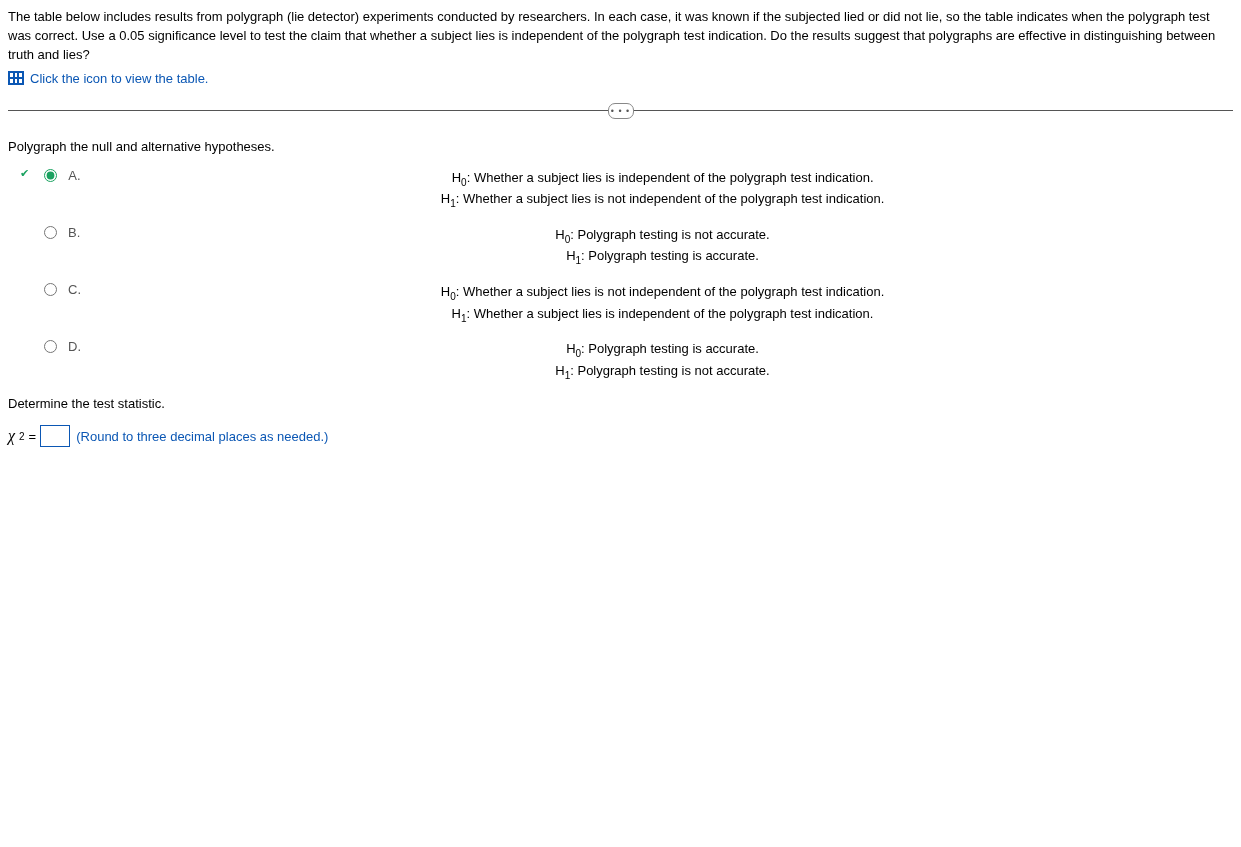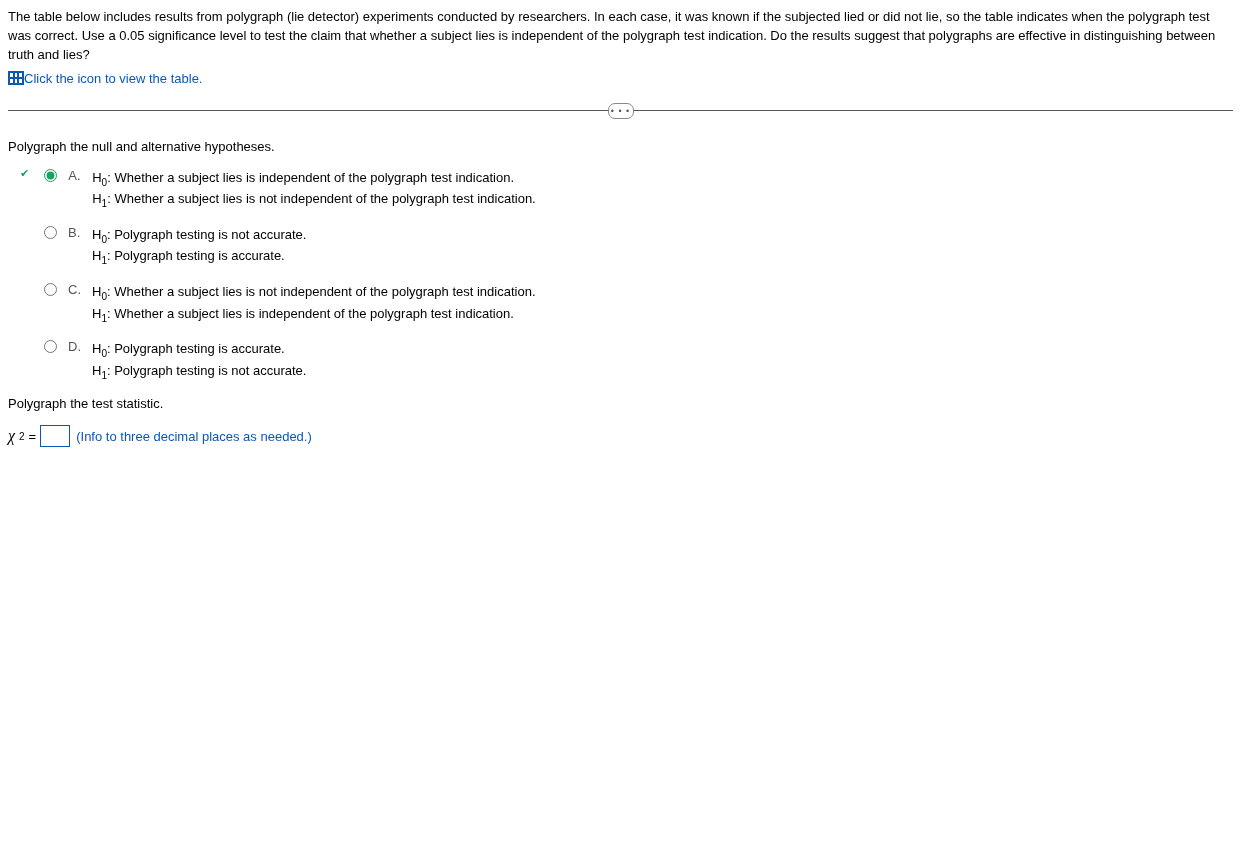--- a/index.html
+++ b/index.html
@@ -9,20 +9,21 @@
     margin: 0;
     padding: 8px;
     width: 1241px;
     box-sizing: border-box;
     position: relative;
   }
   .question-text { line-height: 1.45; }
   .table-link {
     display: flex;
     align-items: center;
+    gap: 6px;
     margin-top: 6px;
     color: #0b57b4;
     cursor: pointer;
   }
   .table-link .icon {
     width: 16px; height: 14px;
     border: 1.5px solid #0b57b4;
     display: inline-grid;
     grid-template-columns: 1fr 1fr 1fr;
     grid-template-rows: 1fr 1fr;
@@ -46,21 +47,21 @@
     line-height: 14px;
     text-align: center;
     letter-spacing: 1px;
     color: #555;
     cursor: pointer;
   }
   .instr { margin: 8px 0 14px 0; }
   .option { display: flex; align-items: flex-start; gap: 8px; margin: 10px 0 14px 14px; }
   .option input[type=radio] { margin-top: 1px; }
   .option .letter { color:#555; font-weight: normal; width: 16px; }
-  .option .body { flex: 1; line-height: 1.5; }
+  .option .body { flex: 1; line-height: 1.5; text-align: center; }
   .option.correct input[type=radio] { accent-color: #1aa260; }
   .check { color:#1aa260; font-size:11px; position:relative; left:-2px; top:-1px;}
   .sub { font-size: 10px; vertical-align: sub; }
   .chi-row { margin-top: 10px; display:flex; align-items:center; gap:4px; }
   .chi-row .chi { font-family: 'Times New Roman', serif; font-style: italic; font-size: 16px; }
   .chi-row .sup { font-size: 10px; vertical-align: super; }
   .chi-row input.val {
     width: 24px; height: 18px;
     border: 1px solid #0b57b4;
     text-align: center;
@@ -167,28 +168,28 @@
 <div class="option">
   <span style="width:9px"></span>
   <input type="radio" name="hyp" style="">
   <span class="letter">D.</span>
   <span class="body">
     <span>H</span><span class="sub">0</span><span>: </span><span>Polygraph testing is accurate.</span><br>
     <span>H</span><span class="sub">1</span><span>: </span><span>Polygraph testing is not accurate.</span>
   </span>
 </div>
 
-<div class="instr">Polygraph the test statistic.</div>
+<div class="instr">Determine the test statistic.</div>
 
 <div class="chi-row">
   <span class="chi">χ</span>
     <span class="sup">2</span>
   <span> = </span>
   <input class="val" type="text" value="" style="">
-  <span class="hint">(Info to three decimal places as needed.)</span>
+  <span class="hint">(Round to three decimal places as needed.)</span>
 </div>
 
 <div class="modal">
   <div class="modal-head">
     <div class="modal-title">More Info</div>
     <div class="modal-ctrls">
       <div class="min-btn"></div>
       <div class="close-btn">✕</div>
     </div>
   </div>

